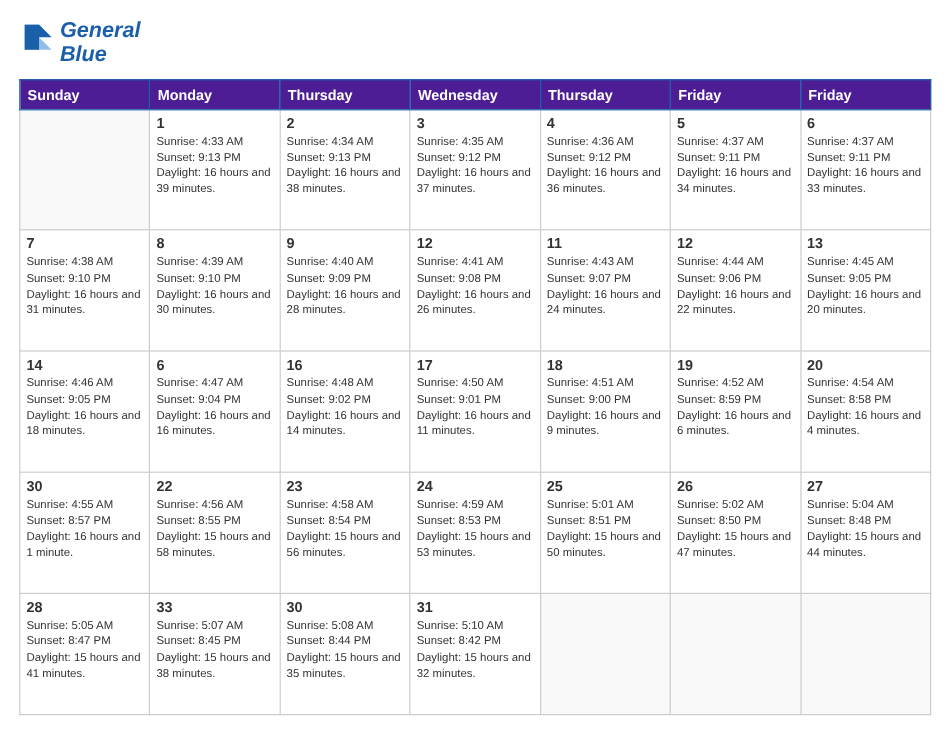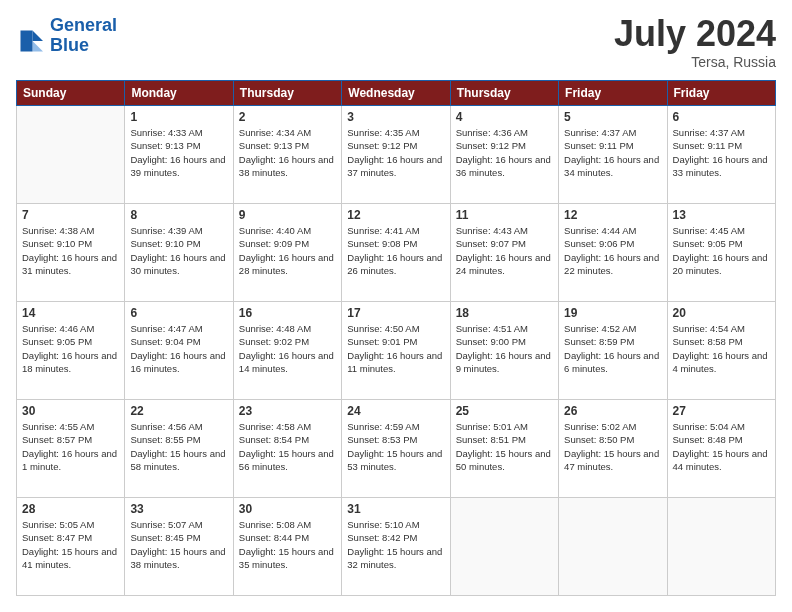--- a/index.html
+++ b/index.html
@@ -18,22 +18,23 @@
       flex-direction: column;
     }
     .header {
       display: flex;
       justify-content: space-between;
       align-items: flex-start;
       margin-bottom: 10px;
     }
     .logo {
       display: flex;
-      align-items: flex-end;
+      align-items: flex-start;
       gap: 4px;
+      font-style: italic;
     }
     .logo-text {
       font-size: 18px;
       font-weight: bold;
       color: #333;
       line-height: 1.1;
     }
     .logo-text span {
       color: #1a5faa;
     }
@@ -56,21 +57,21 @@
       margin-top: 2px;
     }
     .calendar {
       flex: 1;
       border: 1px solid #ccc;
       border-collapse: collapse;
       width: 100%;
       table-layout: fixed;
     }
     .calendar th {
-      background: #7f1d1d;
+      background: #4c1d95;
       color: #fff;
       font-size: 12px;
       font-weight: bold;
       text-align: left;
       padding: 5px 6px;
       border: 1px solid #1a5faa;
     }
     .calendar td {
       border: 1px solid #ccc;
       vertical-align: top;
@@ -104,24 +105,20 @@
       <svg class="logo-icon" viewBox="0 0 40 40">
         <polygon points="22,6 36,20 22,20" fill="#1a5faa"></polygon>
         <polygon points="22,20 36,34 22,34" fill="#4a90d9" opacity="0.6"></polygon>
         <rect x="6" y="6" width="16" height="28" fill="#1a5faa"></rect>
       </svg>
       <div class="logo-text">
         <div><span>General</span></div>
         <div><span>Blue</span></div>
       </div>
     </div>
-    <div class="title-block">
-      <div class="month-title">July 2024</div>
-      <div class="location">Tersa, Russia</div>
-    </div>
   </div>
 
   <table class="calendar">
     <thead>
       <tr>
         <th>Sunday</th>
         <th>Monday</th>
         <th>Thursday</th>
         <th>Wednesday</th>
         <th>Thursday</th>

